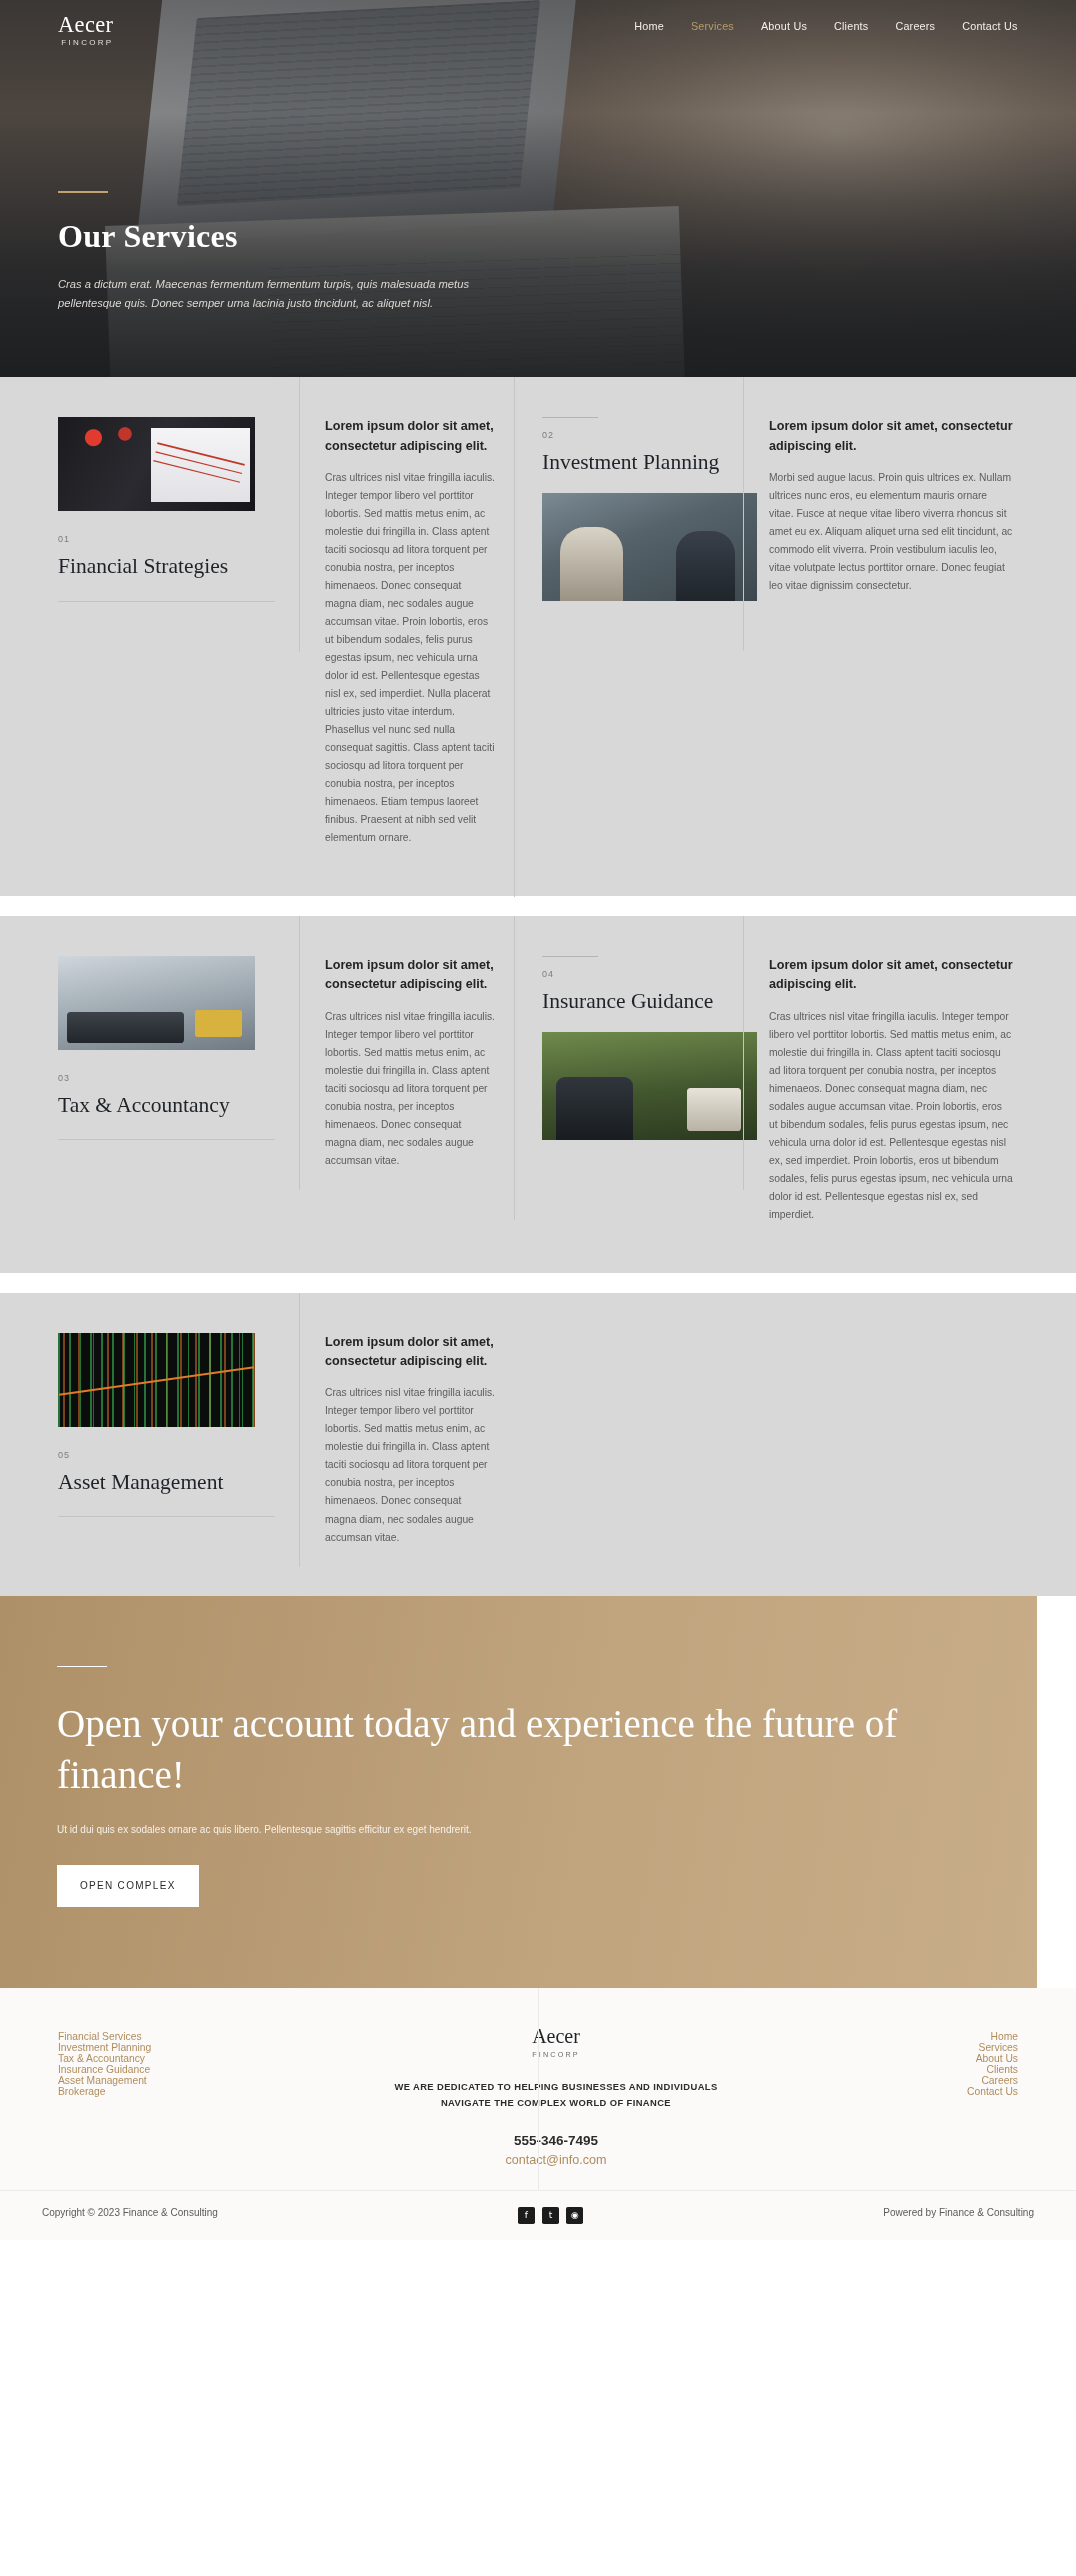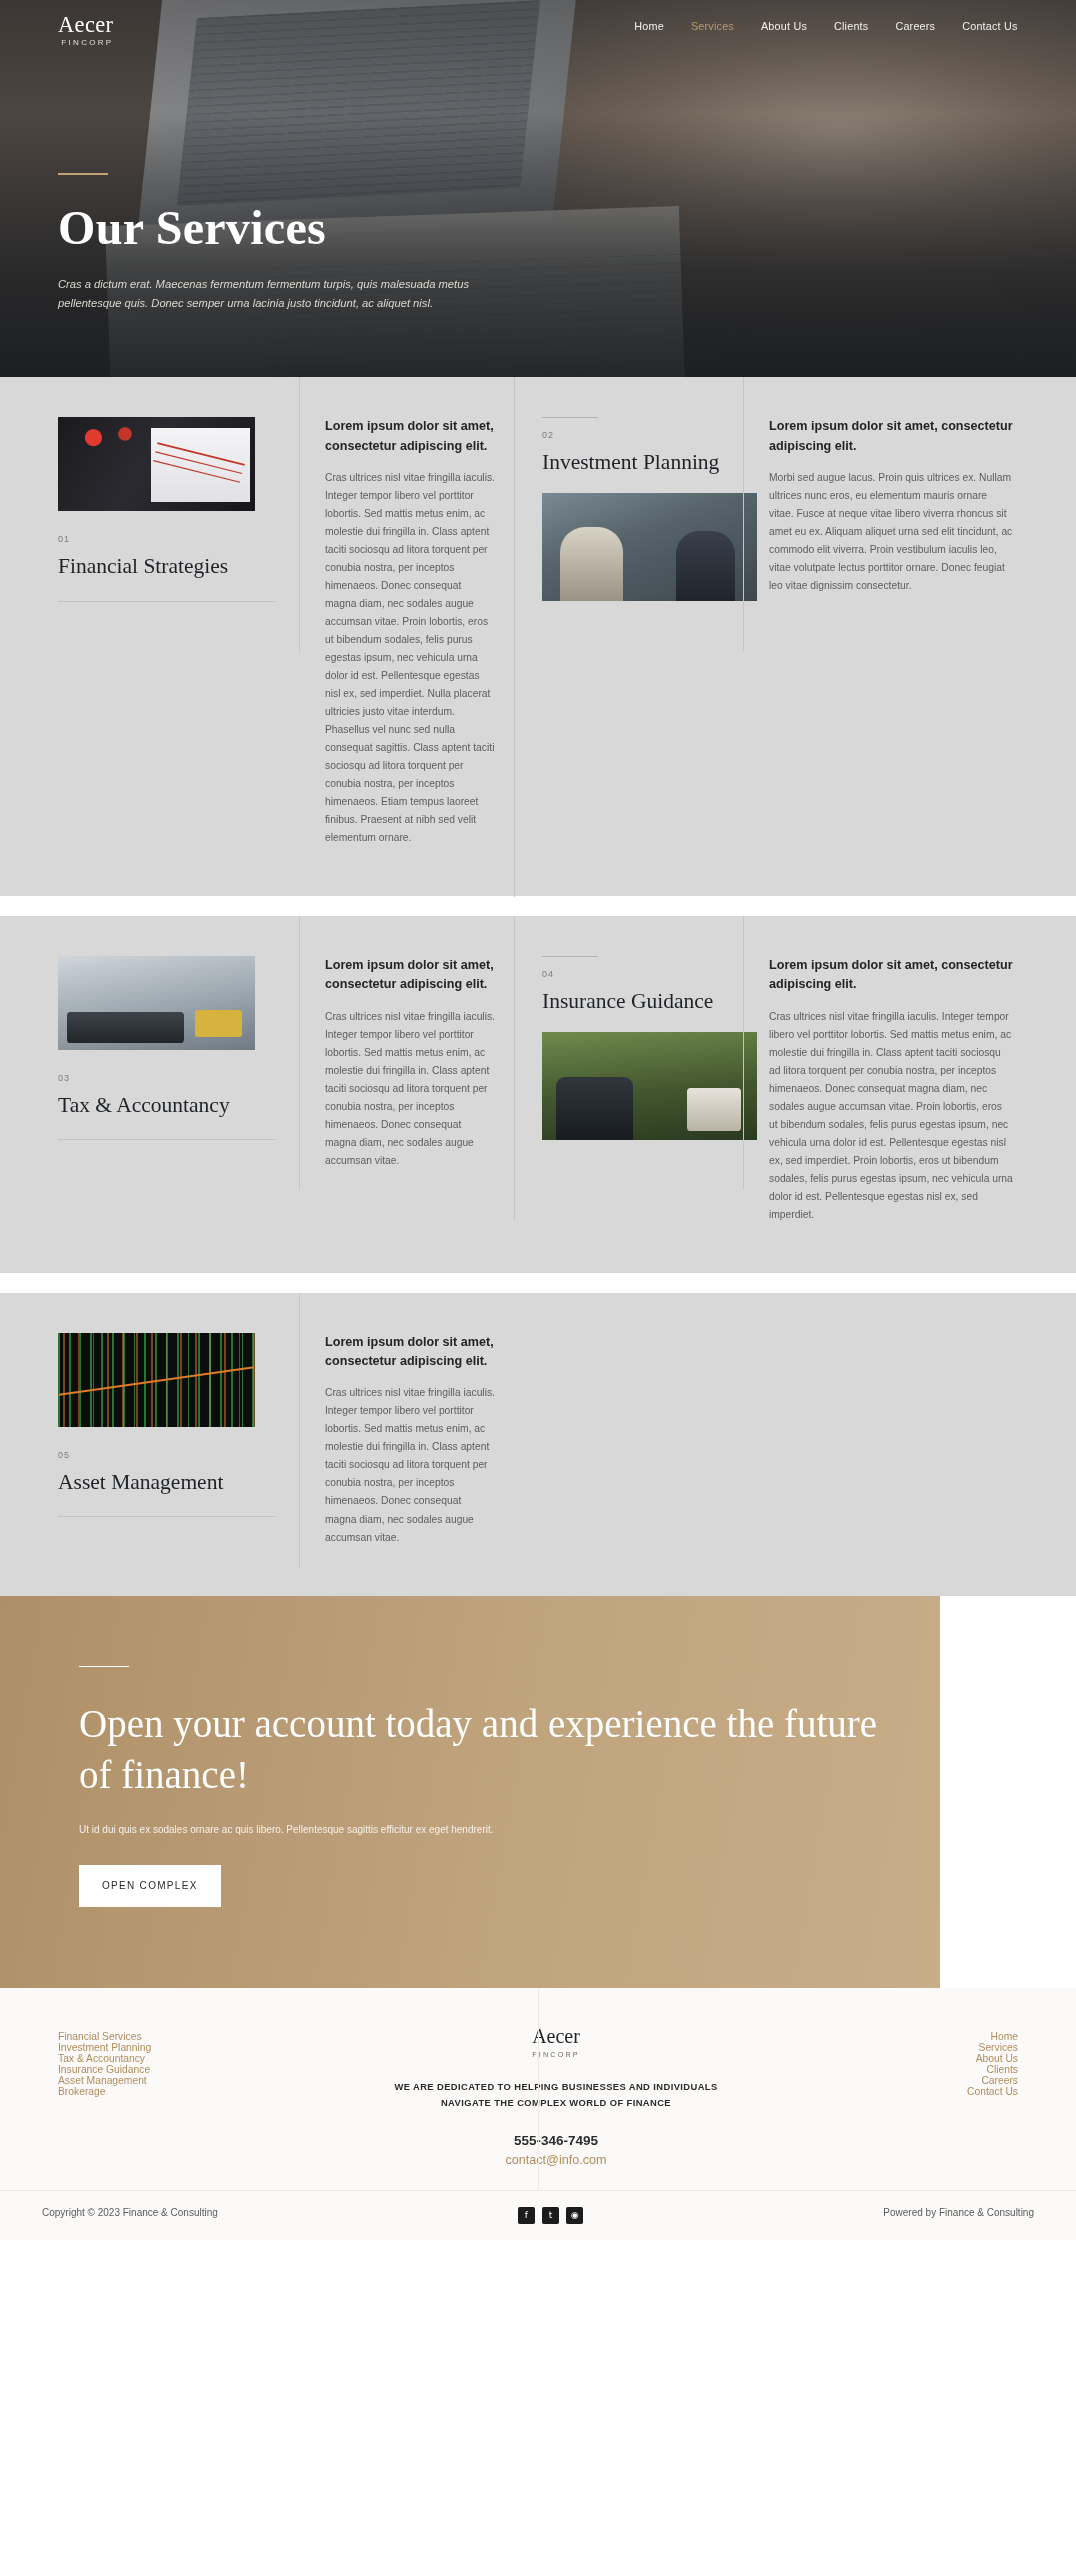--- a/index.html
+++ b/index.html
@@ -107,21 +107,21 @@
     z-index: 5;
     width: 484px;
   }
   .hero-rule {
     width: 50px; height: 1.8px;
     background: #c2a173;
     margin-bottom: 25px;
   }
   .hero-title {
     font-family: "Liberation Serif", serif;
-    font-size: 48px;
+    font-size: 32px;
     color: #ffffff;
     letter-spacing: 0.3px;
     margin-bottom: 20px;
   }
   .hero-text {
     font-size: 11.2px;
     line-height: 1.75;
     color: #ded9d2;
     max-width: 422px;
     font-style: italic;
@@ -279,23 +279,23 @@
   .topline {
     width: 56px; height: 0.9px;
     background: #b4b4b4;
     margin-bottom: 12.6px;
   }
   .mid-img { margin-top: 16px; }
   .mid-img .thumb { margin-bottom: 0; width: 215px; height: 108px; }
 
   
   .cta {
-    width: 940px;
+    width: 1037px;
     background: linear-gradient(100deg, #ae9068 0%, #c0a47e 55%, #c7ad88 100%);
-    padding: 70px 58px 81px 79px;
+    padding: 70px 58px 81px 57px;
     color: #fff;
   }
   .cta-rule { width: 50px; height: 1.8px; background: #fff; margin-bottom: 30.5px; }
   .cta-title {
     font-family: "Liberation Serif", serif;
     font-size: 39px;
     line-height: 1.32;
     margin-bottom: 23px;
   }
   .cta-sub { font-size: 10px; color: #f6f1ea; margin-bottom: 30.5px; }

